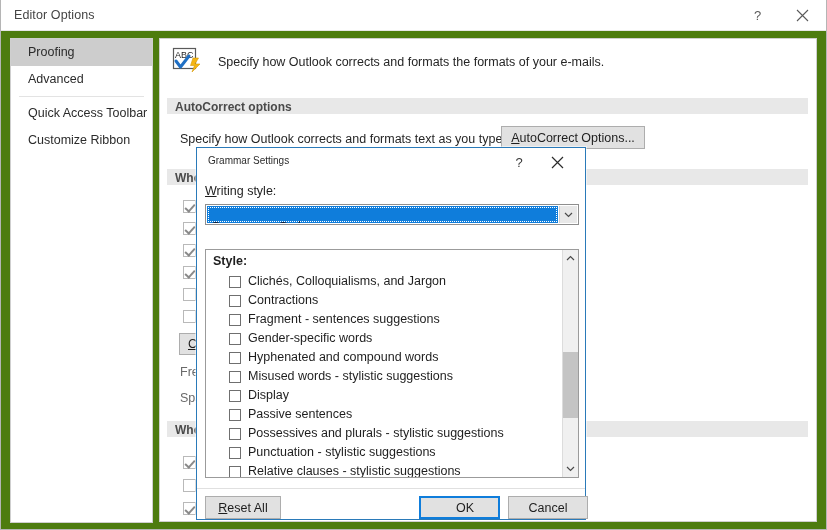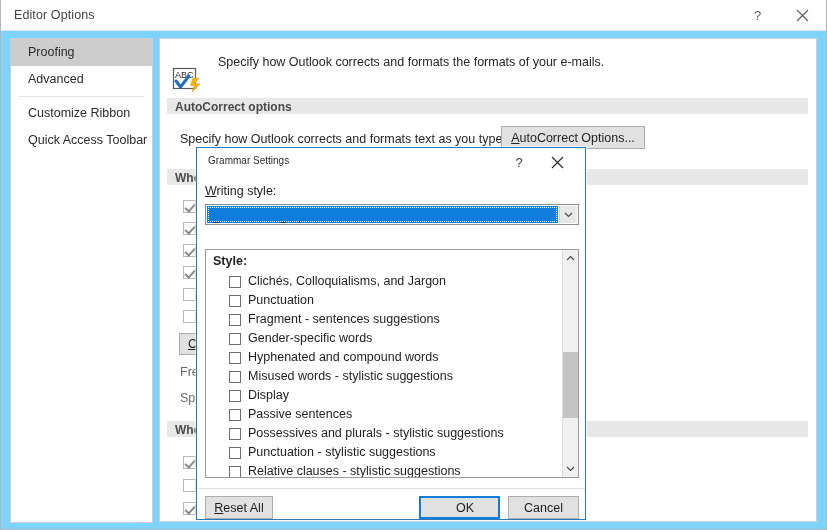--- a/index.html
+++ b/index.html
@@ -11,21 +11,21 @@
     font-family: "Liberation Sans", sans-serif;
     font-size: 12px;
     color: #262626;
     -webkit-font-smoothing: antialiased;
   }
   #root { position: relative; width: 827px; height: 530px; background: #fff; }
 
   
   .win {
     position: absolute; left: 0; top: 0; width: 827px; height: 530px;
-    background: #7dd3fc;
+    background: #4d7c0f;
     border: 1px solid #b5b5b5;
     border-top: none;
   }
   .win-title {
     position: absolute; left: 0; top: 0; right: 0; height: 31px;
     background: #ffffff;
     border-bottom: 1px solid #e6e6e6;
   }
   .win-title-text {
     position: absolute; left: 13px; top: 8px;
@@ -52,21 +52,21 @@
   }
   .nav-item.active { background: #cdcdcd; }
   .nav-sep { height: 1px; background: #e3e3e3; margin: 3px 8px 3px 8px; }
 
   
   .content {
     position: absolute; left: 158px; top: 38px; right: 9px; bottom: 7px;
     background: #ffffff; border: 1px solid #cfcfcf; overflow: hidden;
   }
   .abc-row { position: absolute; left: 12px; top: 8px; right: 10px; height: 38px; }
-  .abc-icon { position: absolute; left: 0; top: 20px; width: 33px; height: 30px; }
+  .abc-icon { position: absolute; left: 0; top: 0; width: 33px; height: 30px; }
   .abc-text {
     position: absolute; left: 46px; top: 8px;
     font-size: 12.5px; color: #262626; white-space: nowrap;
   }
   .band {
     position: absolute; left: 7px; right: 8px; height: 16px;
     background: #e8e8e8;
     font-size: 12px; font-weight: bold; color: #4a4a4a;
     padding: 2px 0 12px 8px; white-space: nowrap; overflow: hidden;
   }
@@ -200,24 +200,24 @@
 
     <div class="sidebar">
       <div class="nav-item active">
         <span>Proofing</span>
       </div>
       <div class="nav-item">
         <span>Advanced</span>
       </div>
       <div class="nav-sep"></div>
       <div class="nav-item">
+        <span>Quick Access Toolbar</span>
+      </div>
+      <div class="nav-item">
         <span>Customize Ribbon</span>
-      </div>
-      <div class="nav-item">
-        <span>Quick Access Toolbar</span>
       </div>
     </div>
 
     <div class="content">
 
       <div class="abc-row">
         <div class="abc-icon">
           <svg width="33" height="30" viewBox="0 0 33 30">
             <rect x="1.5" y="1.5" width="22" height="20" fill="#fff" stroke="#5a5a5a" stroke-width="1.2"></rect>
             <text x="3" y="11" font-family="Liberation Sans, sans-serif" font-size="9" fill="#262626">ABC</text>
@@ -287,21 +287,21 @@
 
     <div class="listbox">
       <div class="lb-head">Style:</div>
 
       <div class="lb-item" style="top:23px;">
           <span class="box"></span>
           <span class="txt">Clichés, Colloquialisms, and Jargon</span>
         </div>
       <div class="lb-item" style="top:42px;">
           <span class="box"></span>
-          <span class="txt">Punctuation</span>
+          <span class="txt">Contractions</span>
         </div>
       <div class="lb-item" style="top:61px;">
           <span class="box"></span>
           <span class="txt">Fragment - sentences suggestions</span>
         </div>
       <div class="lb-item" style="top:80px;">
           <span class="box"></span>
           <span class="txt">Gender-specific words</span>
         </div>
       <div class="lb-item" style="top:99px;">
@@ -348,21 +348,21 @@
         <div class="sb-arrow down">
           <svg width="9" height="6" viewBox="0 0 9 6">
               <path d="M1 1 L4.5 4.5 L8 1" stroke="#4a4a4a" stroke-width="1.2" fill="none"></path>
             </svg>
         </div>
       </div>
     </div>
 
     <div class="dlg-footer-line"></div>
 
-    <div class="dbtn" style="left:8px; top:348px; width:68px;">
+    <div class="dbtn" style="left:8px; top:348px; width:76px;">
       <span><u class="acc">R</u>eset All</span>
     </div>
     <div class="dbtn default" style="left:222px; top:348px; width:81px;">OK</div>
-    <div class="dbtn" style="left:311px; top:348px; width:71px;">Cancel</div>
+    <div class="dbtn" style="left:311px; top:348px; width:80px;">Cancel</div>
 
   </div>
 
 </div>
 
 </body></html>

